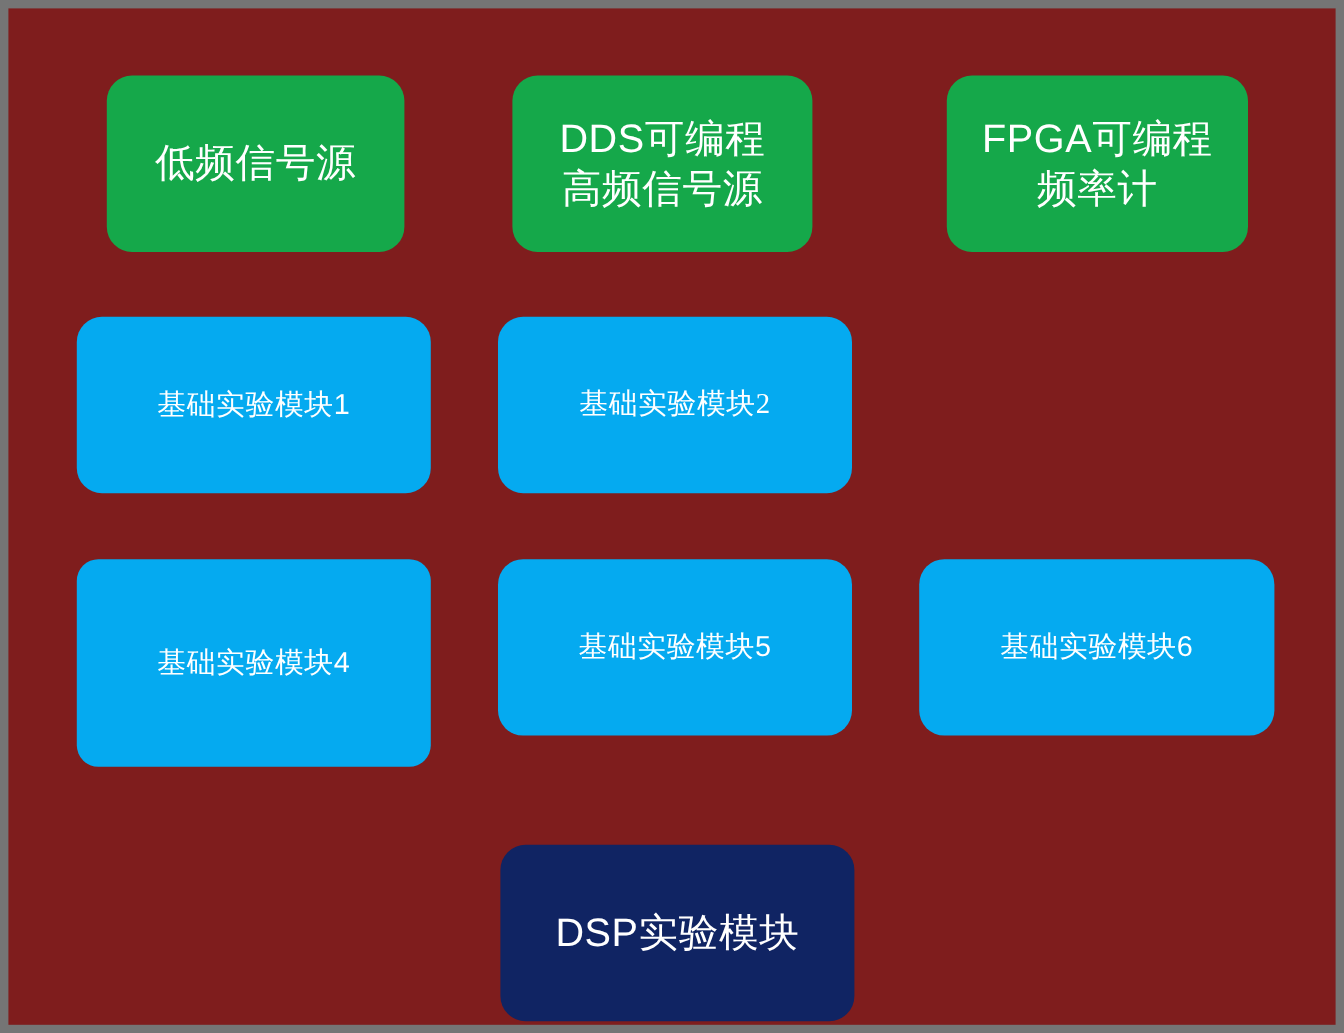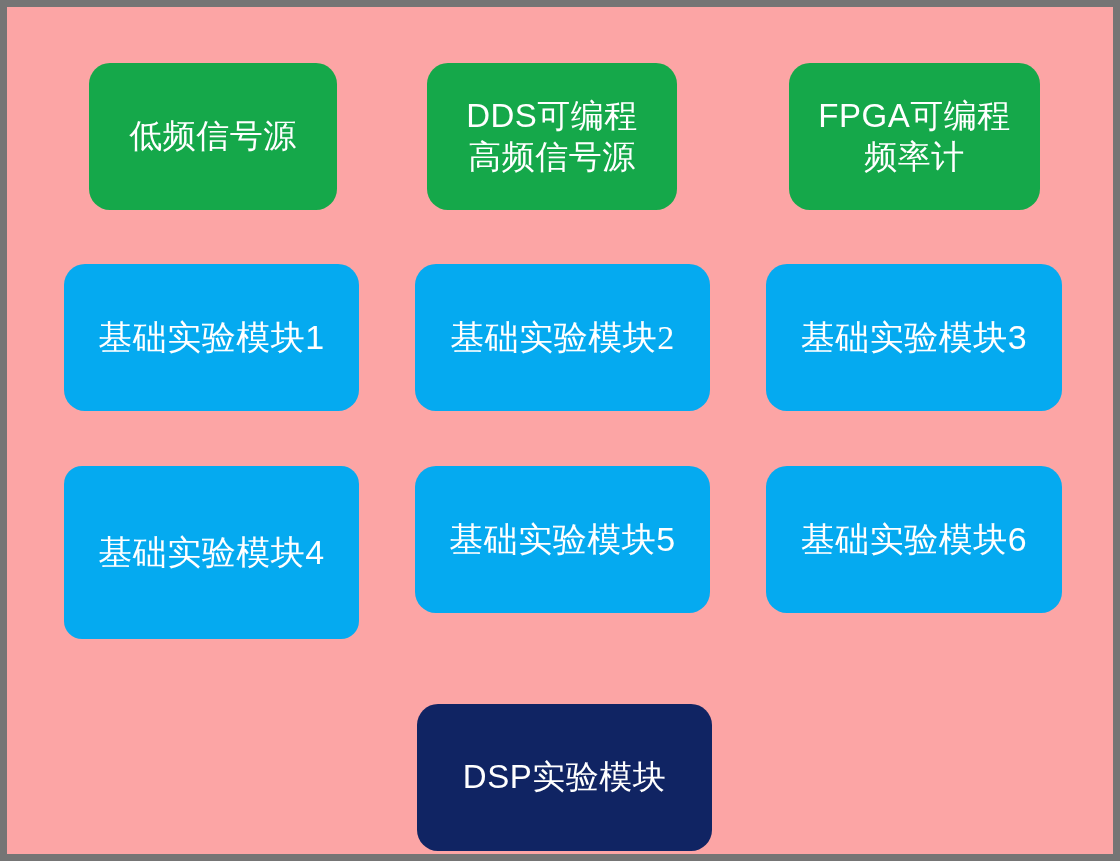--- a/index.html
+++ b/index.html
@@ -8,21 +8,21 @@
     background: #ffffff;
   }
   body {
     font-family: "Liberation Sans", "DejaVu Sans", sans-serif;
   }
   #canvas {
     position: relative;
     width: 1120px;
     height: 861px;
     box-sizing: border-box;
-    background: #fca5a5;
+    background: #7f1d1d;
     border: 7px solid #757575;
     overflow: hidden;
   }
   .node {
     position: absolute;
     box-sizing: border-box;
     display: flex;
     align-items: center;
     justify-content: center;
     text-align: center;
@@ -44,21 +44,21 @@
     font-size: 33px;
     font-weight: 400;
   }
   .n-low-freq   { left: 82px;  top: 56px;  width: 248px; height: 147px; }
   .n-dds        { left: 420px; top: 56px;  width: 250px; height: 147px; }
   .n-fpga       { left: 782px; top: 56px;  width: 251px; height: 147px; justify-content: center; }
 
   
   .node.blue {
     background: #05aaf0;
-    font-size: 34px;
+    font-size: 24px;
     font-weight: 400;
   }
   .n-mod1 { left: 57px;  top: 257px; width: 295px; height: 147px; }
   .n-mod2 { left: 408px; top: 257px; width: 295px; height: 147px; font-family: Liberation Serif, serif; }
   .n-mod3 { left: 759px; top: 257px; width: 296px; height: 147px; }
   .n-mod4 { left: 57px;  top: 459px; width: 295px; height: 173px; border-radius: 18px; }
   .n-mod5 { left: 408px; top: 459px; width: 295px; height: 147px; }
   .n-mod6 { left: 759px; top: 459px; width: 296px; height: 147px; }
 
   
@@ -90,23 +90,20 @@
   </div>
 
   <div class="node blue n-mod1">
     <span class="label">基础实验模块1</span>
   </div>
 
   <div class="node blue n-mod2">
     <span class="label">基础实验模块2</span>
   </div>
 
-  <div class="node blue n-mod3">
-    <span class="label">基础实验模块3</span>
-  </div>
 
   <div class="node blue n-mod4">
     <span class="label">基础实验模块4</span>
   </div>
 
   <div class="node blue n-mod5">
     <span class="label">基础实验模块5</span>
   </div>
 
   <div class="node blue n-mod6">

